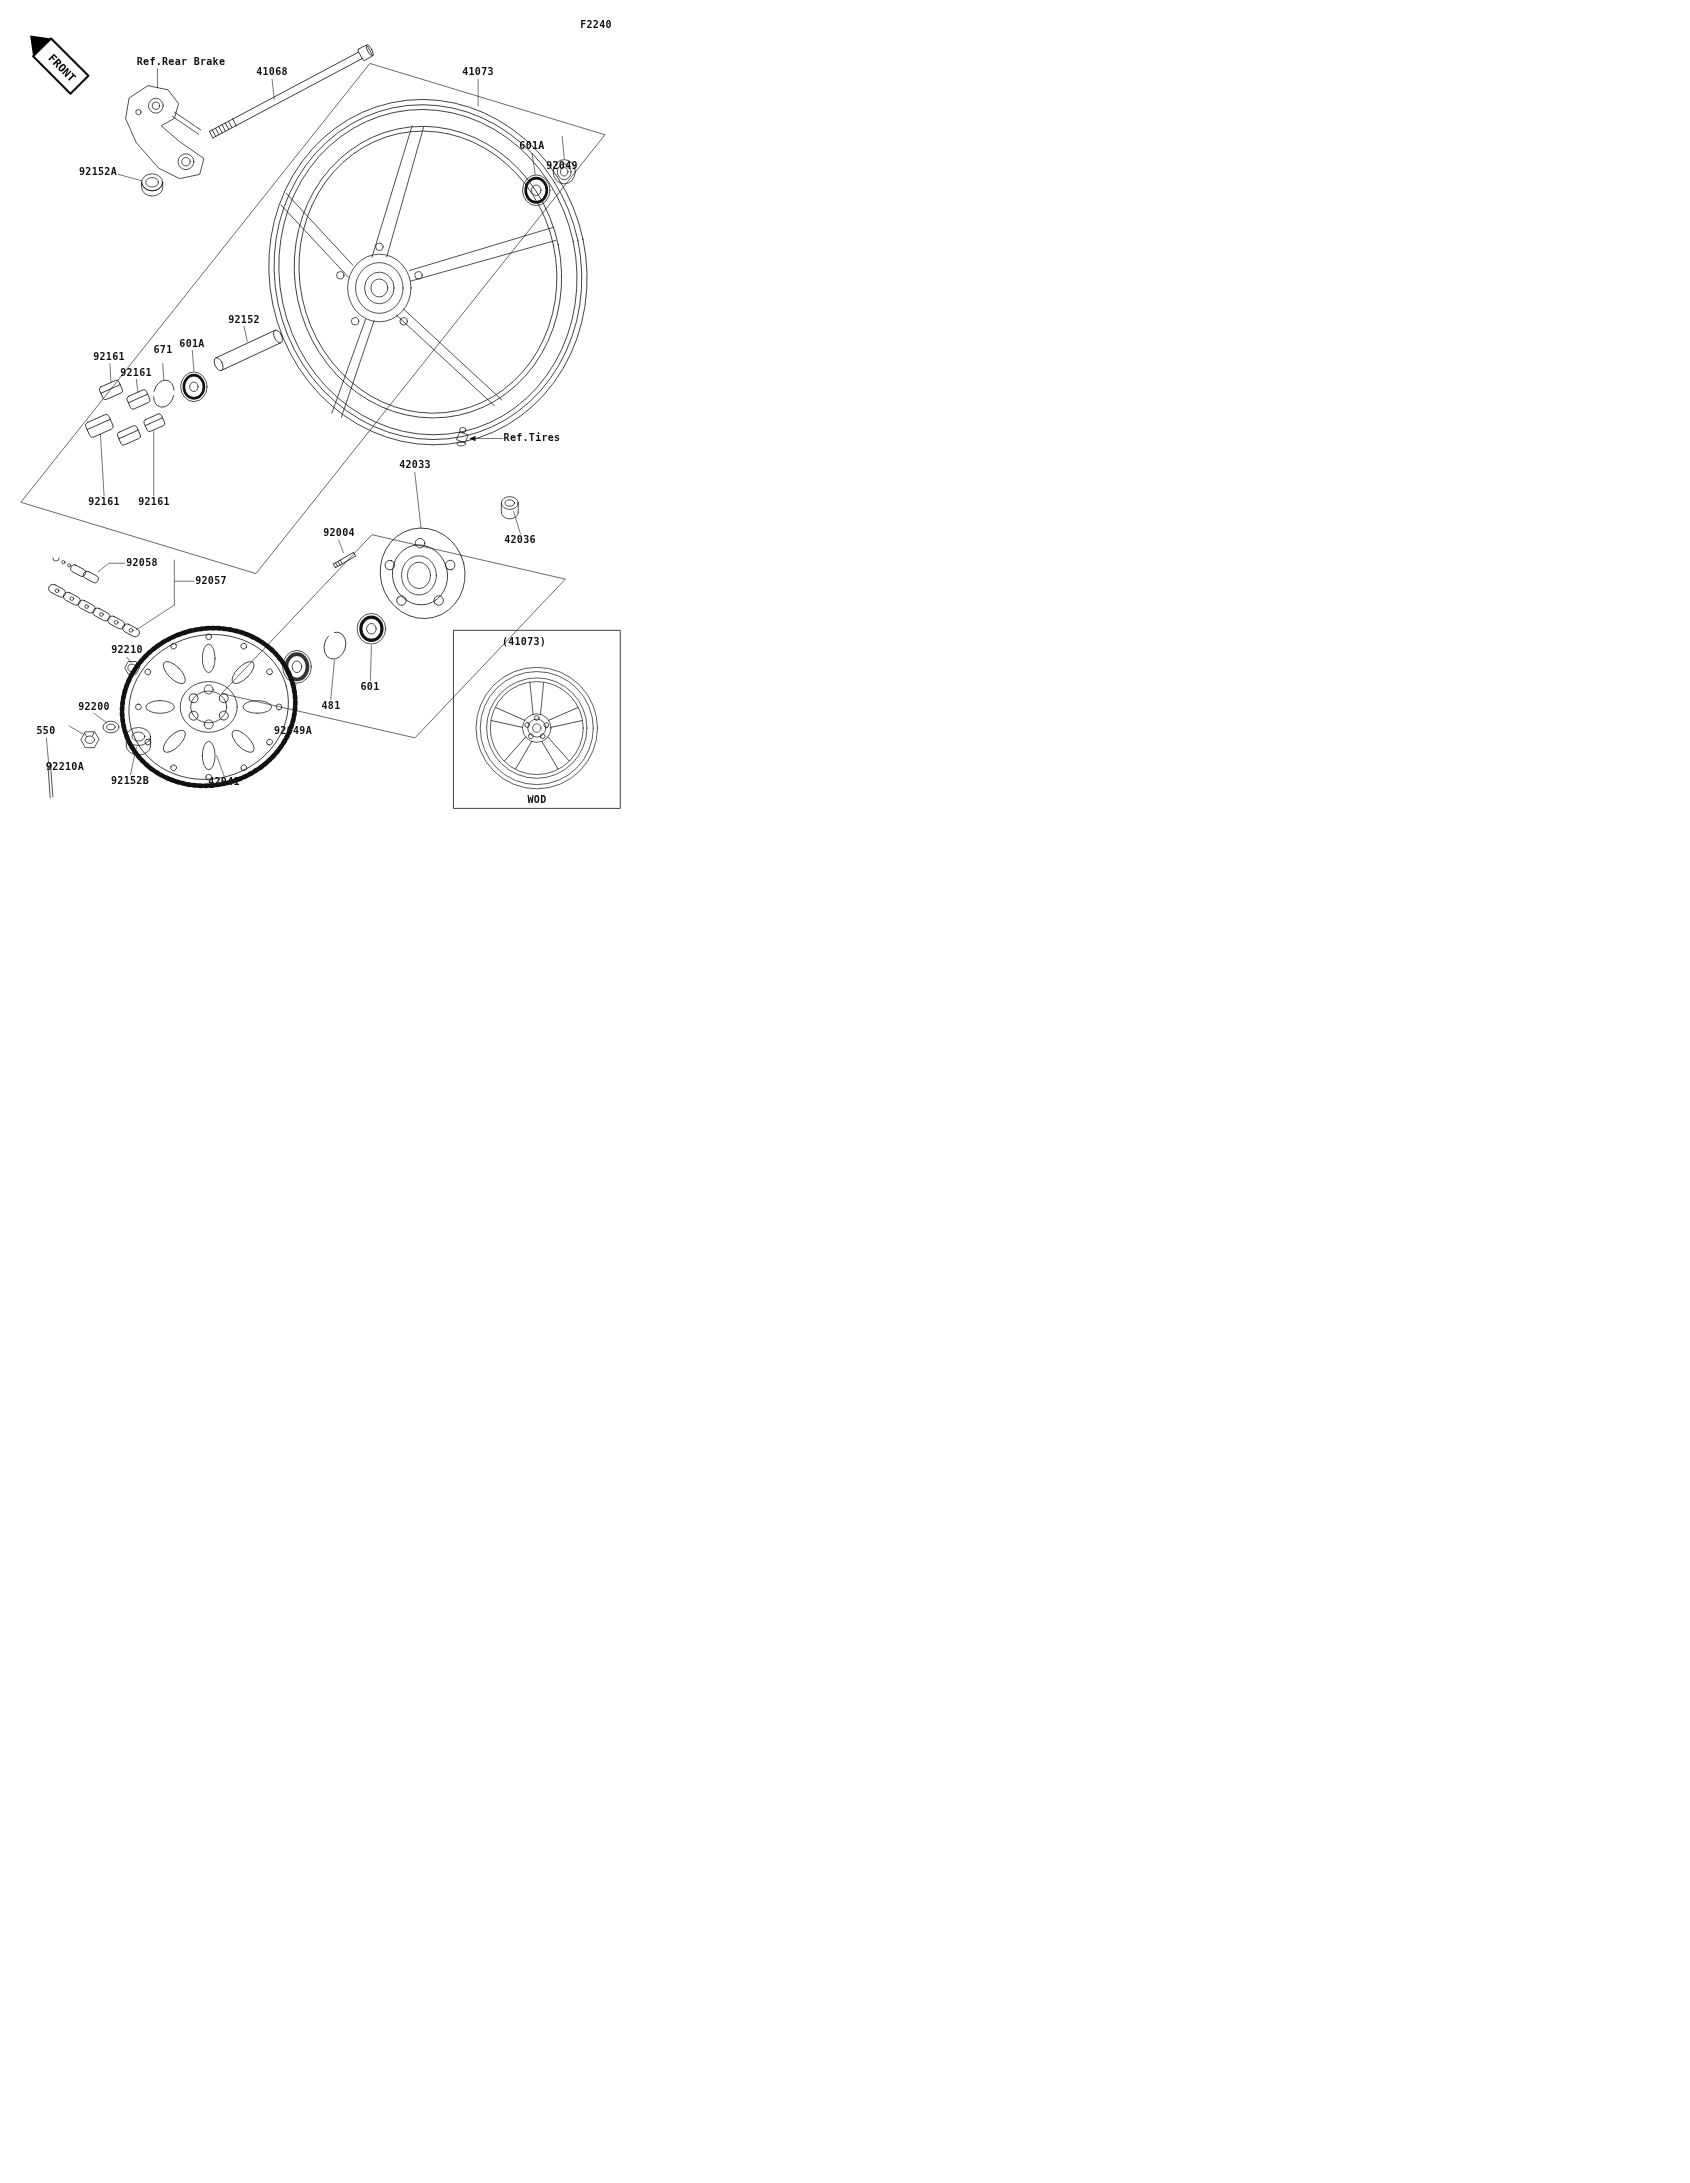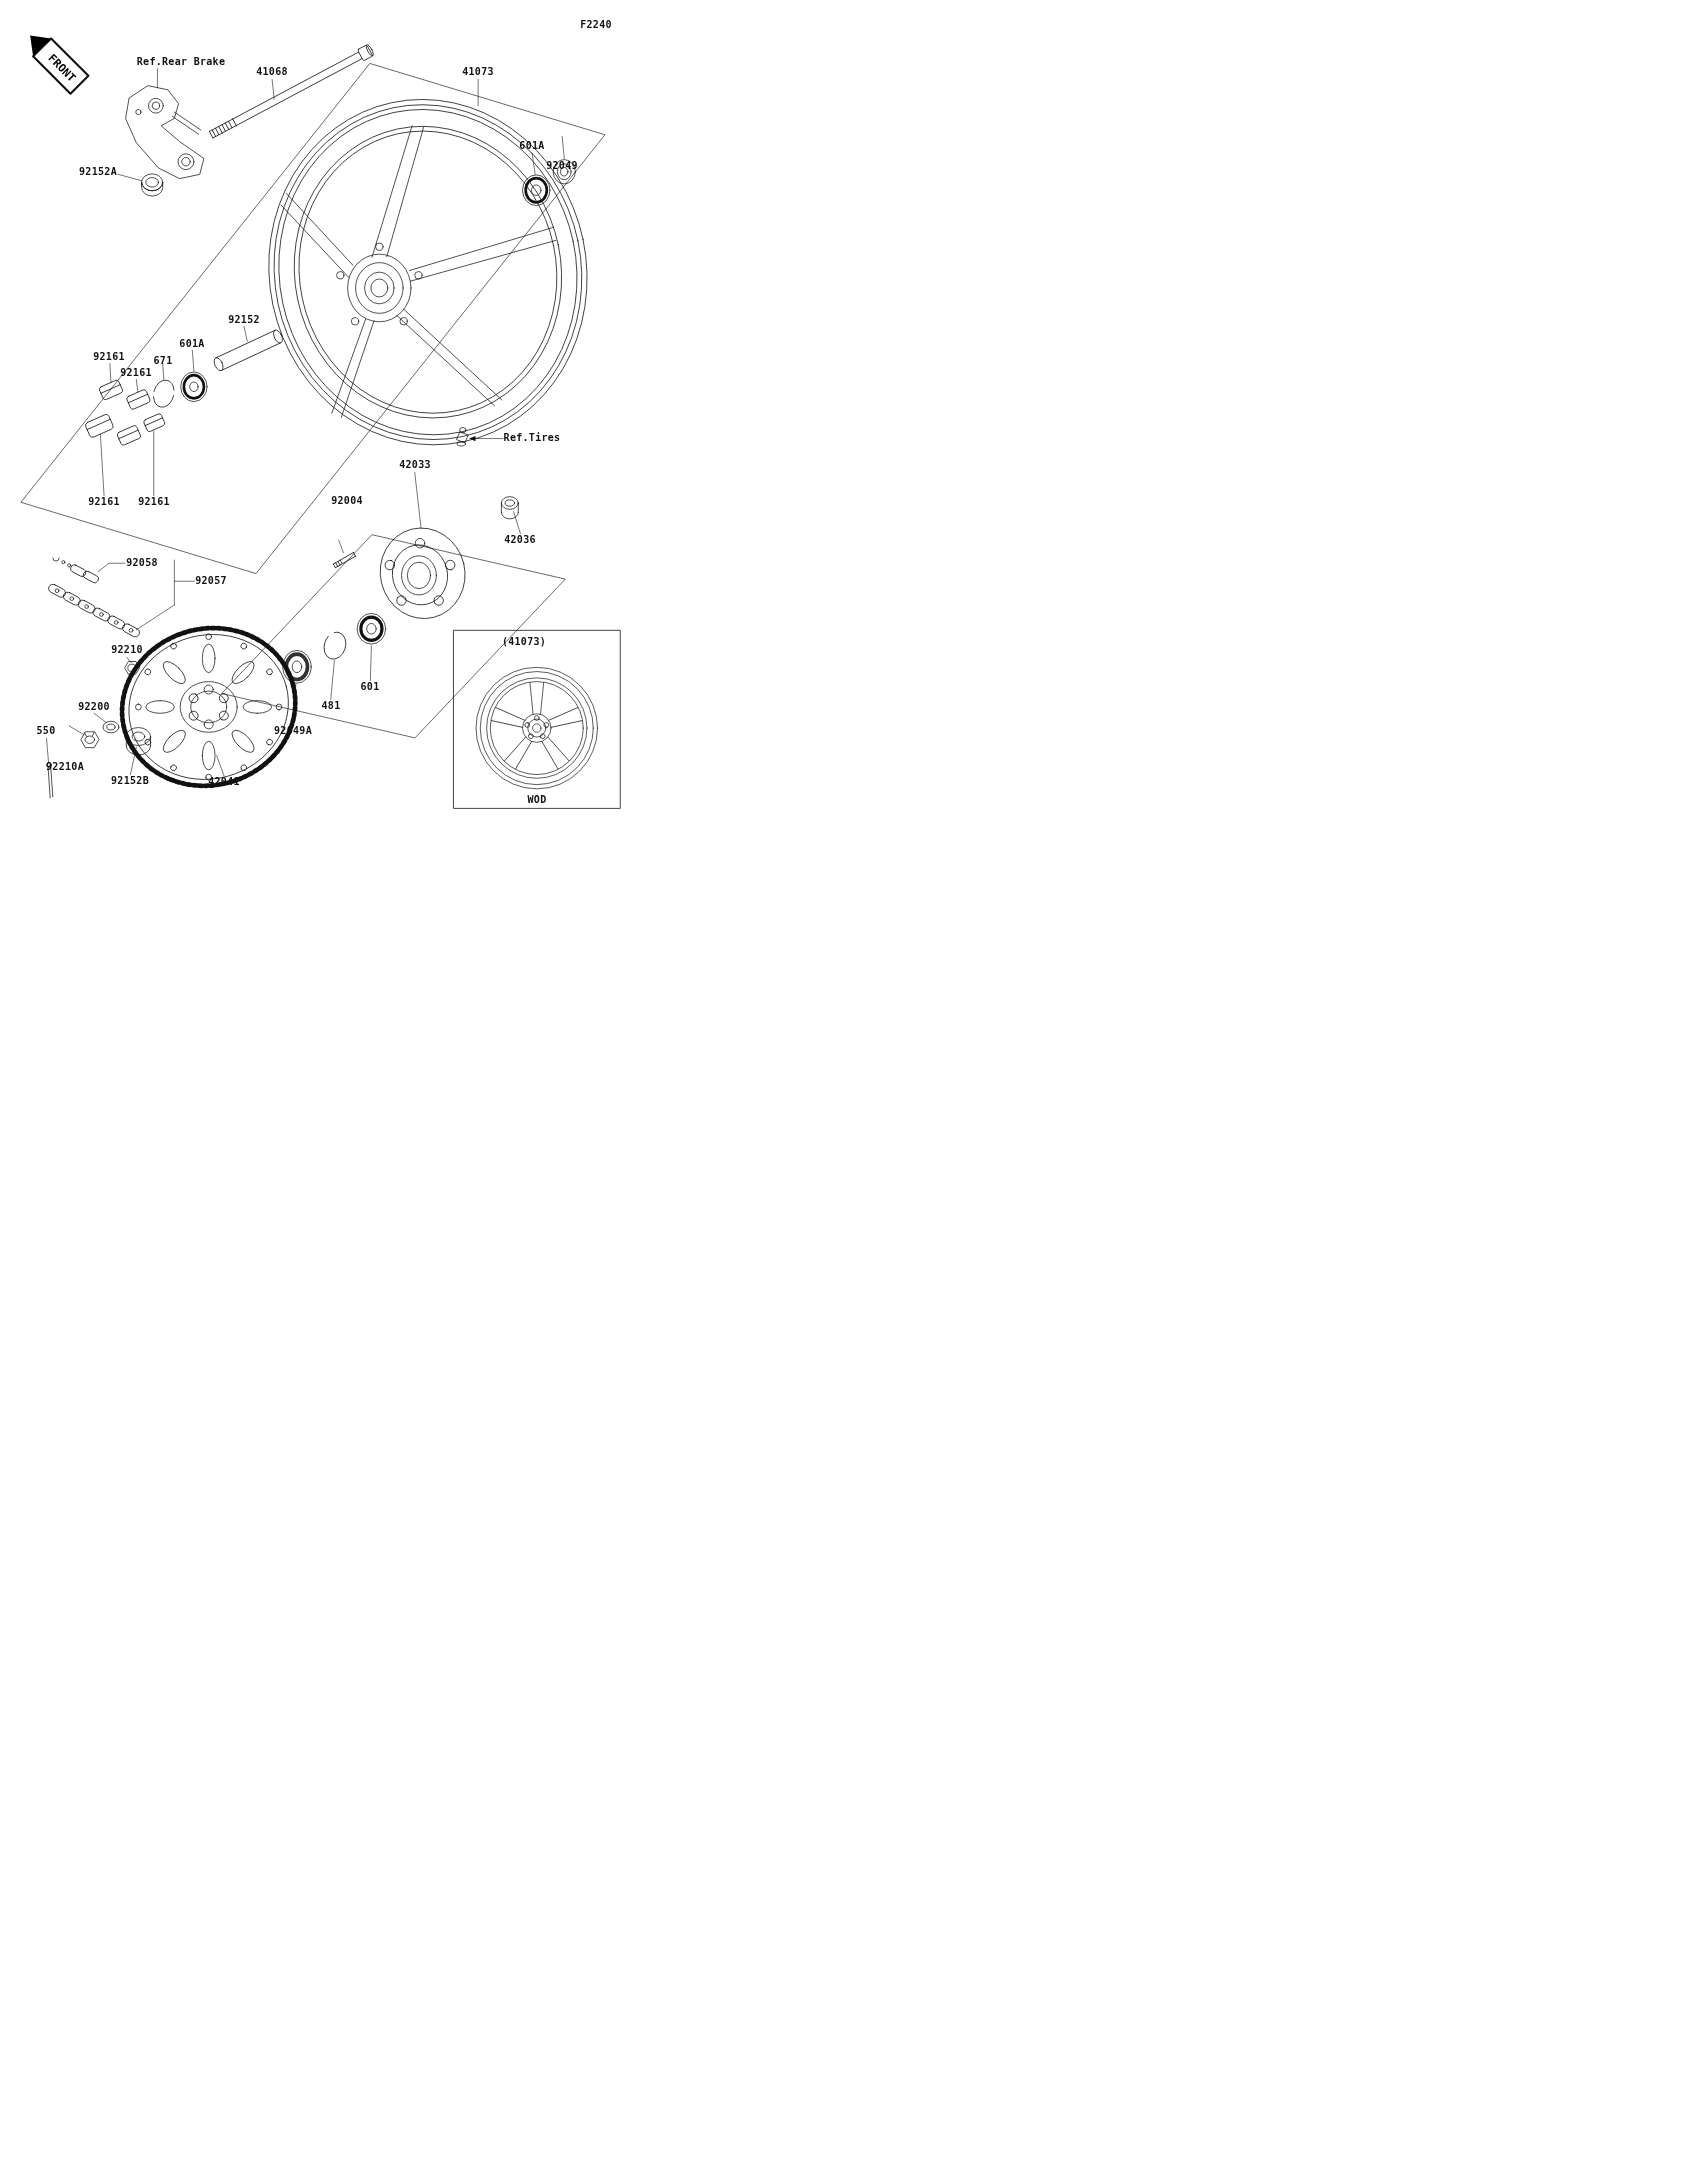--- a/index.html
+++ b/index.html
@@ -380,30 +380,30 @@
 
   <div class="lbl" style="left:157px;top:62px;padding-left:48px;">Ref.Rear Brake</div>
   <div class="lbl" style="left:272px;top:72px;">41068</div>
   <div class="lbl" style="left:478px;top:72px;">41073</div>
   <div class="lbl" style="left:562px;top:130px;margin-top:36px;">92049</div>
   <div class="lbl" style="left:532px;top:146px;">601A</div>
   <div class="lbl" style="left:98px;top:172px;">92152A</div>
 
   <div class="lbl" style="left:244px;top:320px;">92152</div>
   <div class="lbl" style="left:192px;top:344px;">601A</div>
-  <div class="lbl" style="left:163px;top:361px;">671</div>
+  <div class="lbl" style="left:163px;top:350px;">671</div>
   <div class="lbl" style="left:109px;top:357px;">92161</div>
   <div class="lbl" style="left:136px;top:373px;">92161</div>
   <div class="lbl" style="left:104px;top:502px;">92161</div>
   <div class="lbl" style="left:154px;top:502px;">92161</div>
 
   <div class="lbl" style="left:532px;top:438px;">Ref.Tires</div>
   <div class="lbl" style="left:415px;top:465px;">42033</div>
   <div class="lbl" style="left:520px;top:540px;">42036</div>
-  <div class="lbl" style="left:339px;top:501px;margin-left:8px;">92004</div>
+  <div class="lbl" style="left:339px;top:533px;">92004</div>
 
   <div class="lbl" style="left:142px;top:563px;">92058</div>
   <div class="lbl" style="left:211px;top:581px;">92057</div>
 
   <div class="lbl" style="left:127px;top:650px;">92210</div>
   <div class="lbl" style="left:94px;top:707px;">92200</div>
   <div class="lbl" style="left:65px;top:719px;margin-top:48px;">92210A</div>
   <div class="lbl" style="left:46px;top:731px;">550</div>
   <div class="lbl" style="left:130px;top:781px;">92152B</div>
   <div class="lbl" style="left:224px;top:782px;">42041</div>

